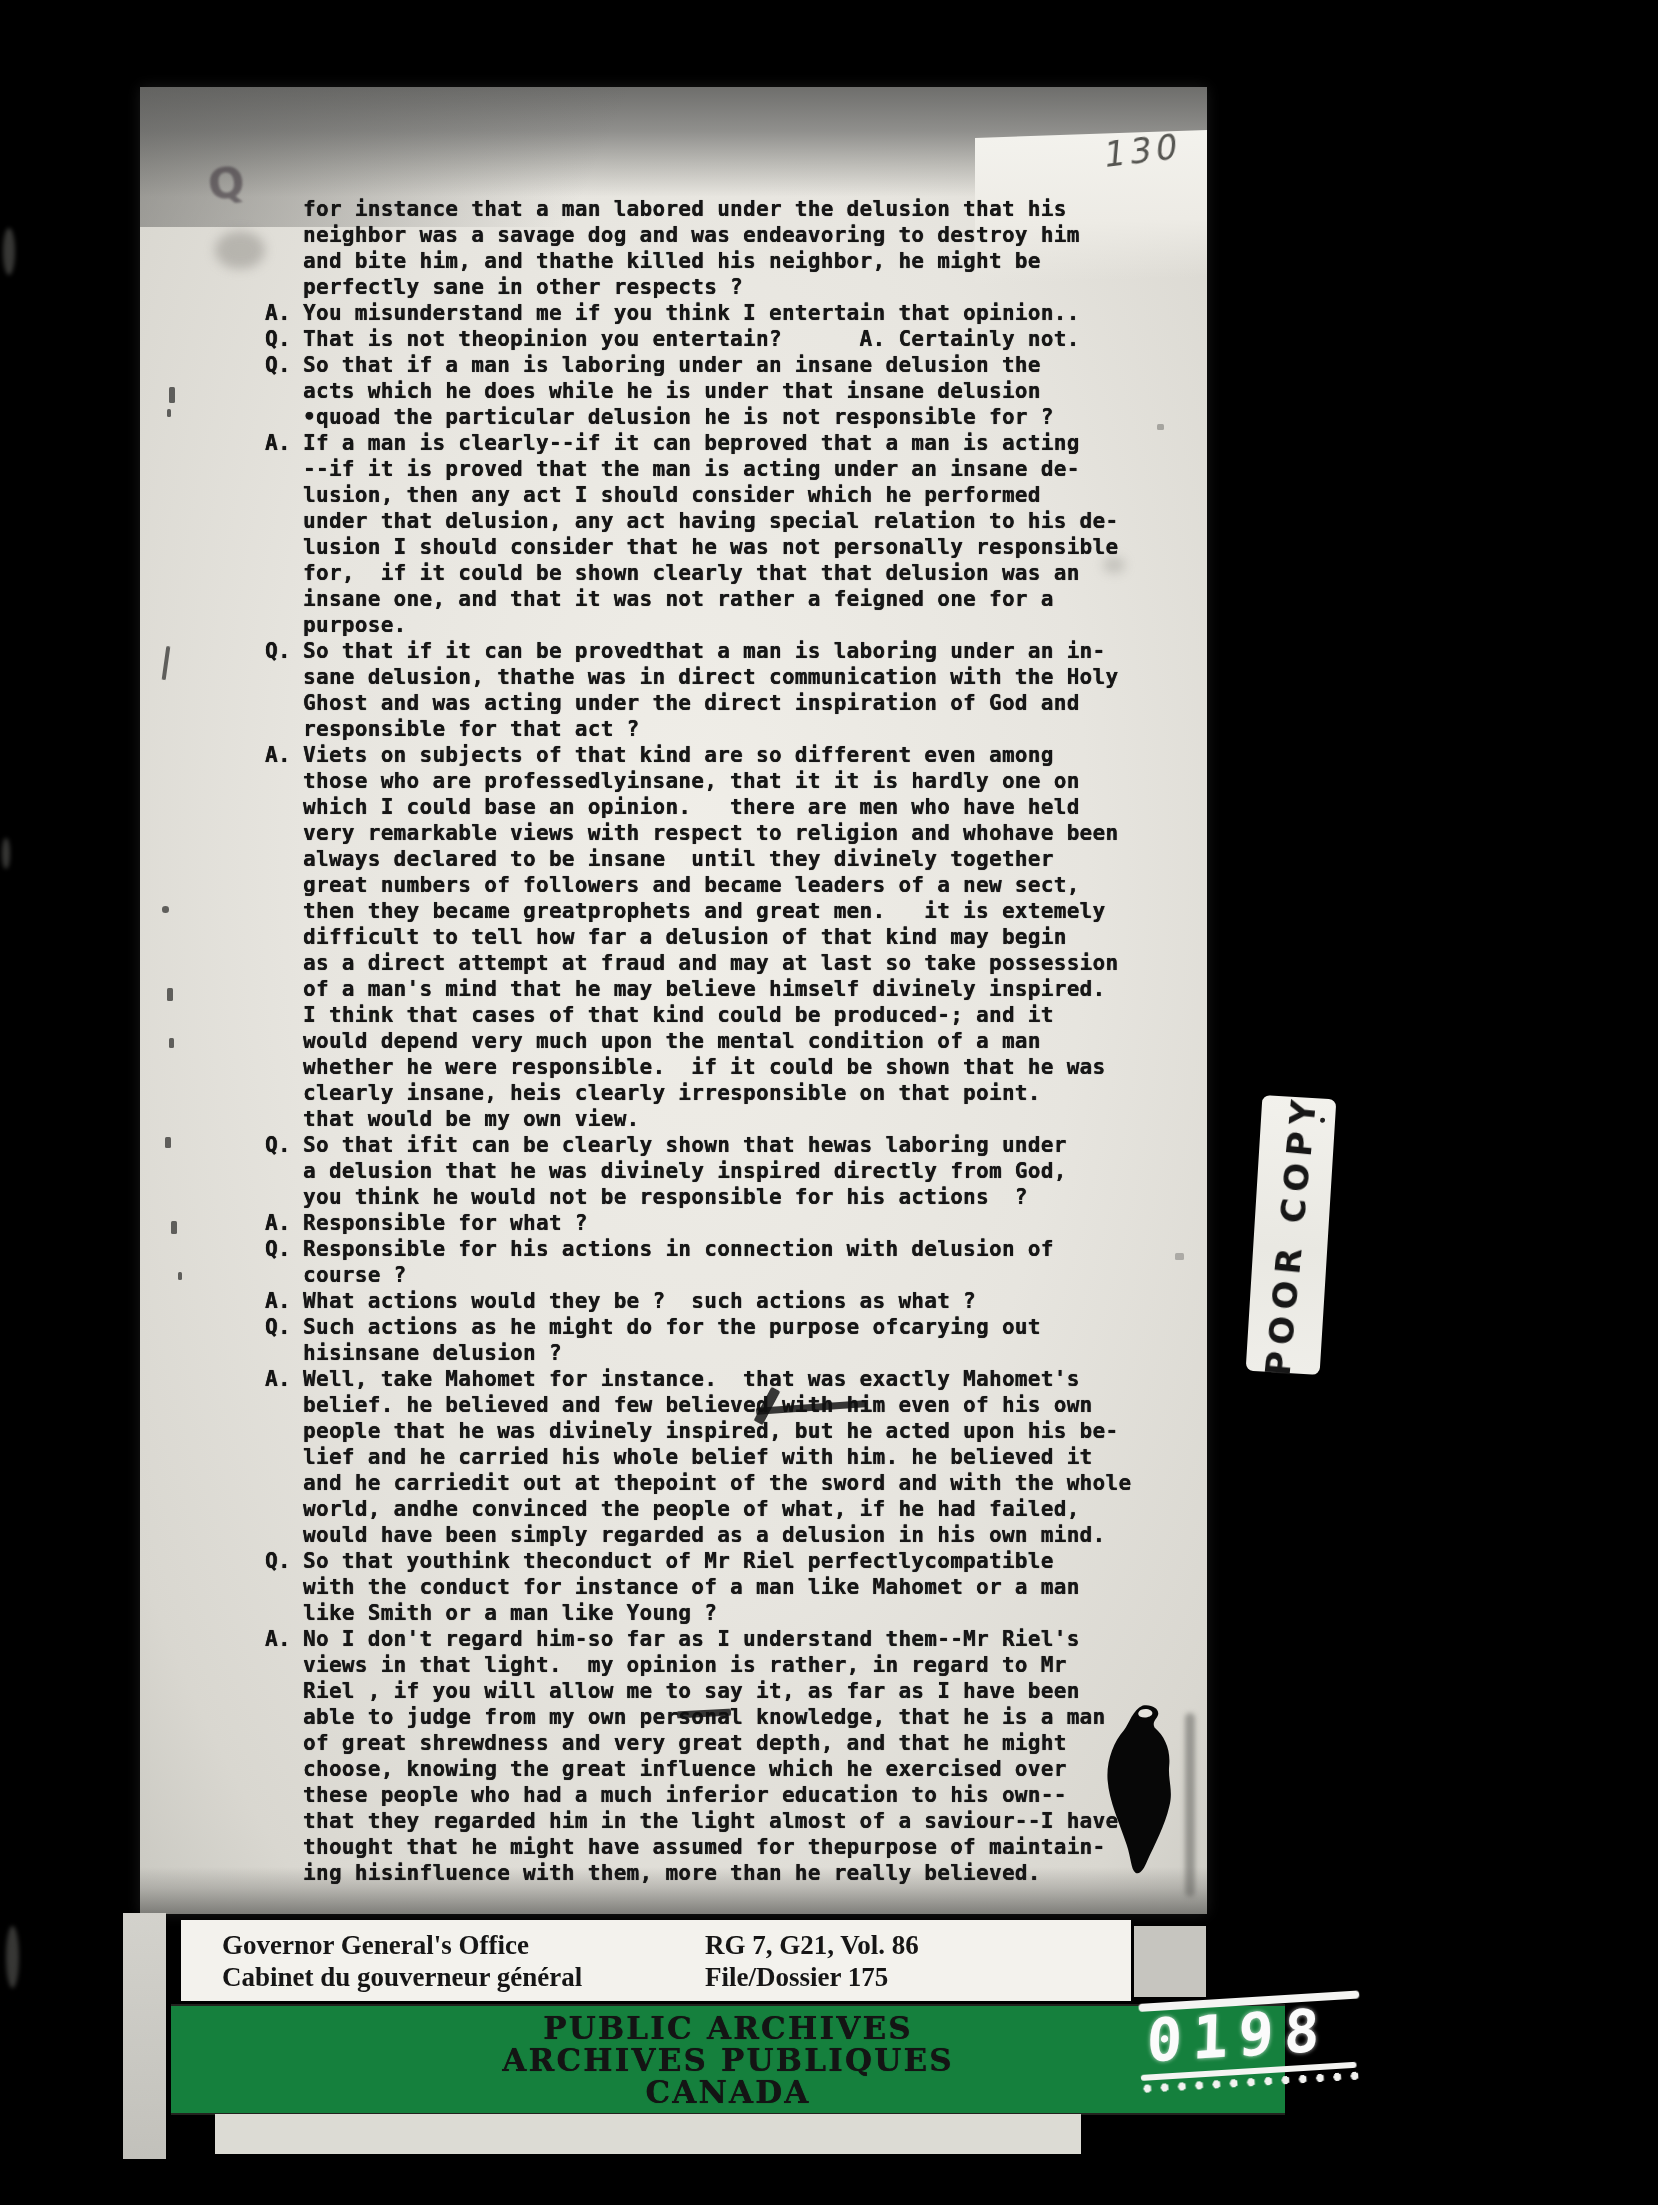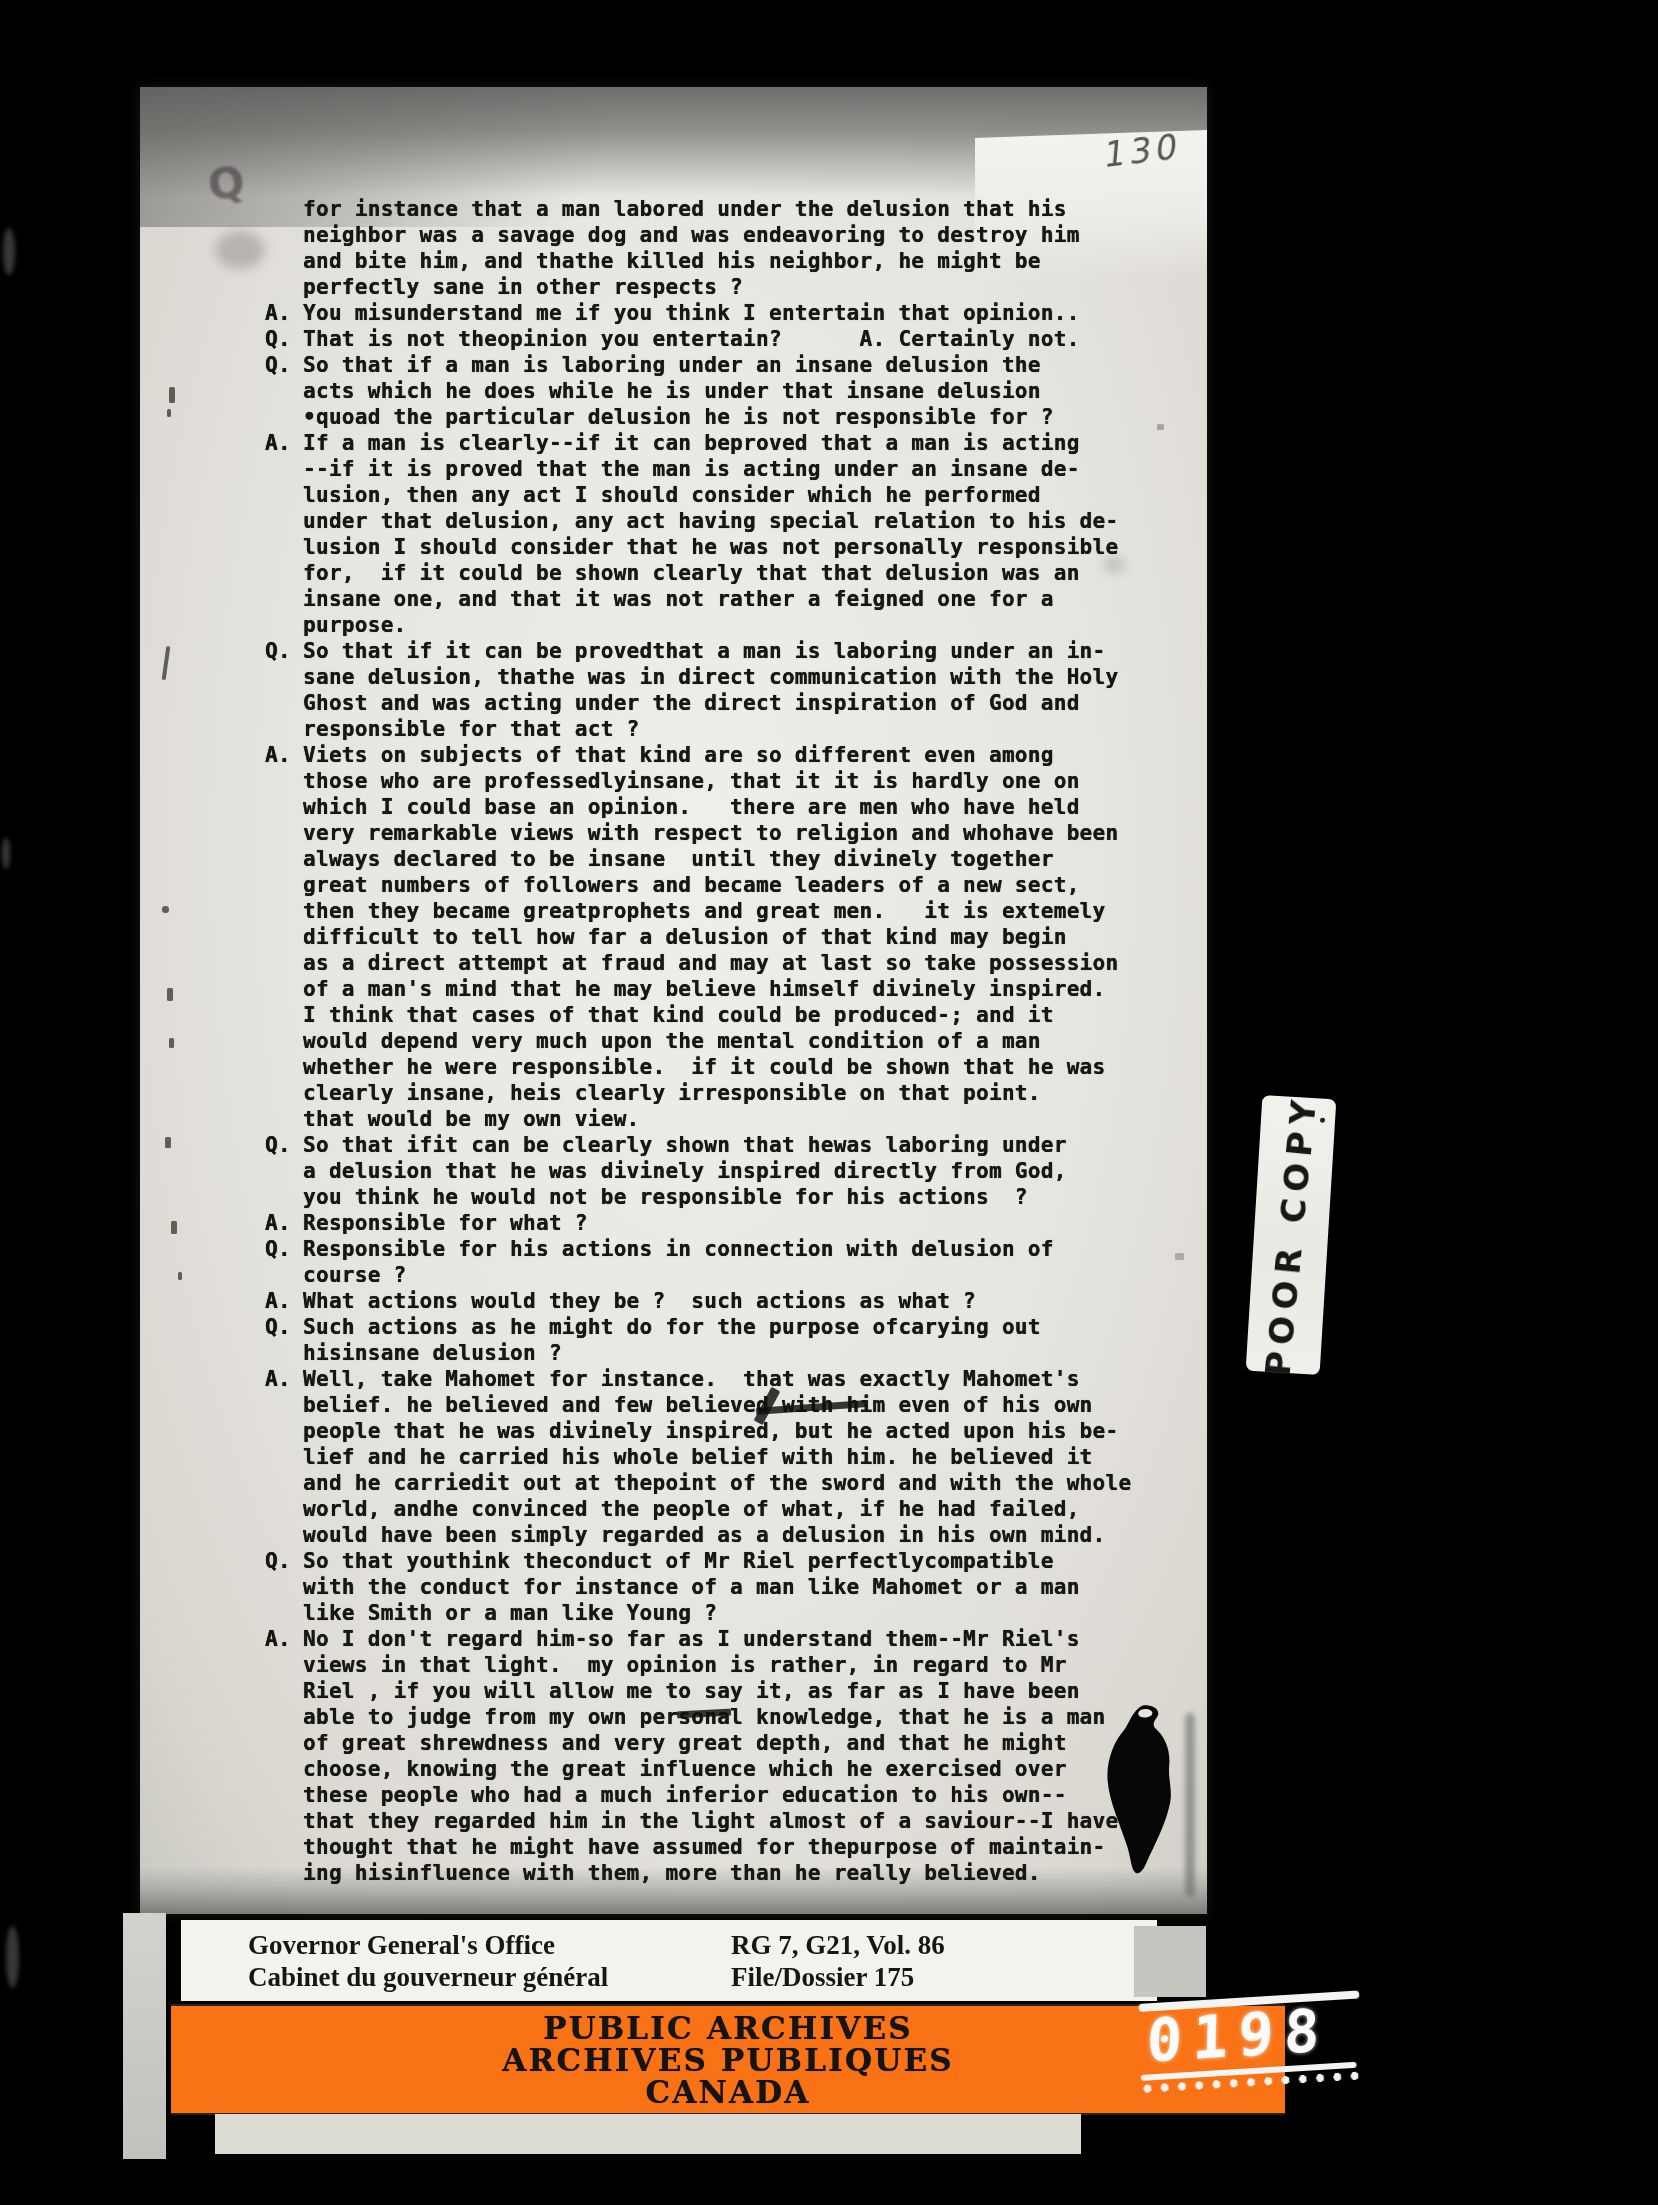--- a/index.html
+++ b/index.html
@@ -69,28 +69,28 @@
         font-family:"DejaVu Sans",sans-serif;font-size:34px;font-weight:600;
         letter-spacing:6.6px;color:#171717;white-space:nowrap;filter:blur(0.2px);}
   .poor-copy .pc-dot{position:absolute;right:10.3px;top:19px;width:5.1px;height:5.1px;
         background:#222;border-radius:50%;}
 
   
   .gray-sliver{position:absolute;left:123px;top:1913px;width:43px;height:246px;
         background:linear-gradient(180deg,#d3d2cc,#c2c1bb);}
   .prov-label{position:absolute;left:181px;top:1920px;width:950px;height:81px;
         background:#f3f2ed;display:flex;align-items:center;
-        font-family:"Liberation Serif","DejaVu Serif",serif;color:#161616;padding-left:26px;}
+        font-family:"Liberation Serif","DejaVu Serif",serif;color:#161616;}
   .prov-label .col{line-height:32px;font-size:27px;font-weight:bold;white-space:nowrap;}
   .prov-label .col.en-fr{margin-left:41px;width:456px;}
   .prov-label .col.ref{margin-left:27px;}
   .prov-gray-right{position:absolute;left:1134px;top:1926px;width:72px;height:71px;background:#c6c5bf;}
 
   .stamp-strip{position:absolute;left:171px;top:2004px;width:1114px;height:107px;
-        background:#f97316;border-top:2.2px solid #23231f;border-bottom:2.2px solid #23231f;}
+        background:#15803d;border-top:2.2px solid #23231f;border-bottom:2.2px solid #23231f;}
   .stamp{width:100%;text-align:center;margin-top:5.9px;
         font-family:"DejaVu Serif","Liberation Serif",serif;font-weight:bold;color:#141414;}
   .stamp .st-line{font-size:31px;line-height:32px;letter-spacing:2.2px;
         text-shadow:0 0 0.7px rgba(10,10,10,.8);}
   .sub-strip{position:absolute;left:215px;top:2114px;width:866px;height:40px;background:#dcdbd4;}
 
   
   .counter{position:absolute;left:1138px;top:1997px;width:232px;height:125px;
         transform:rotate(-3.5deg);}
   .counter .bar{background:#f4f4f2;border-radius:3.7px;filter:blur(0.4px);}

